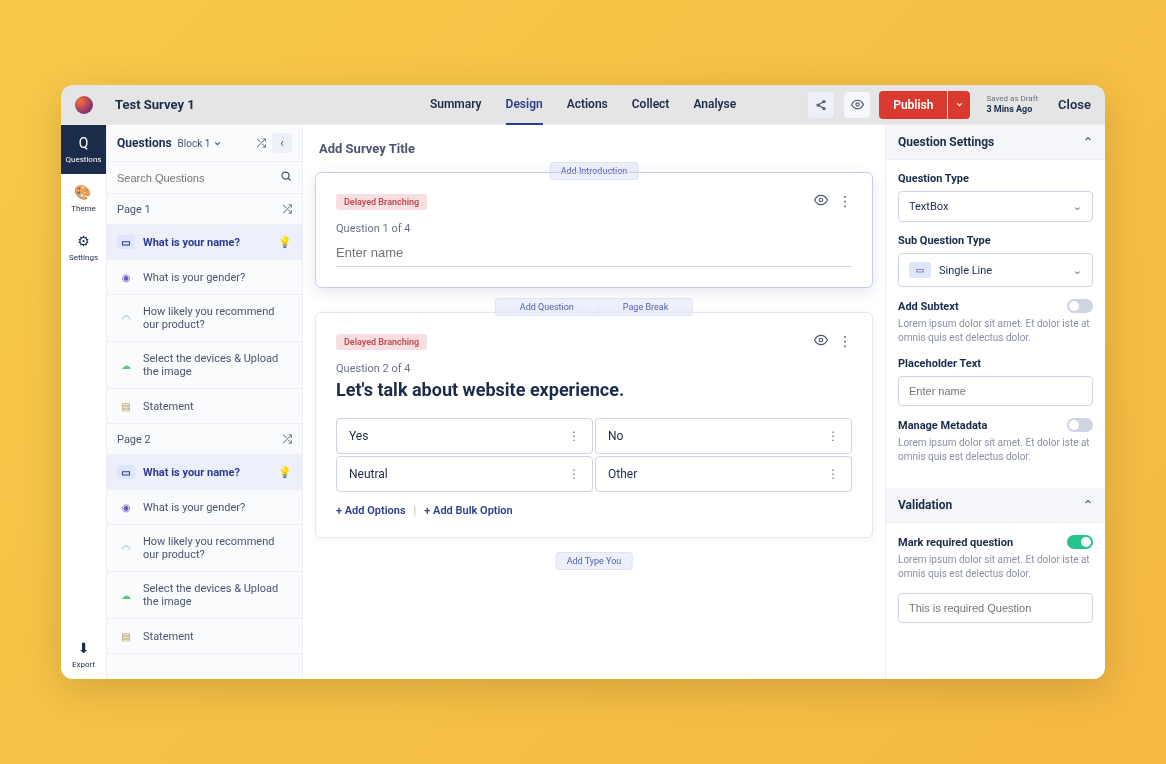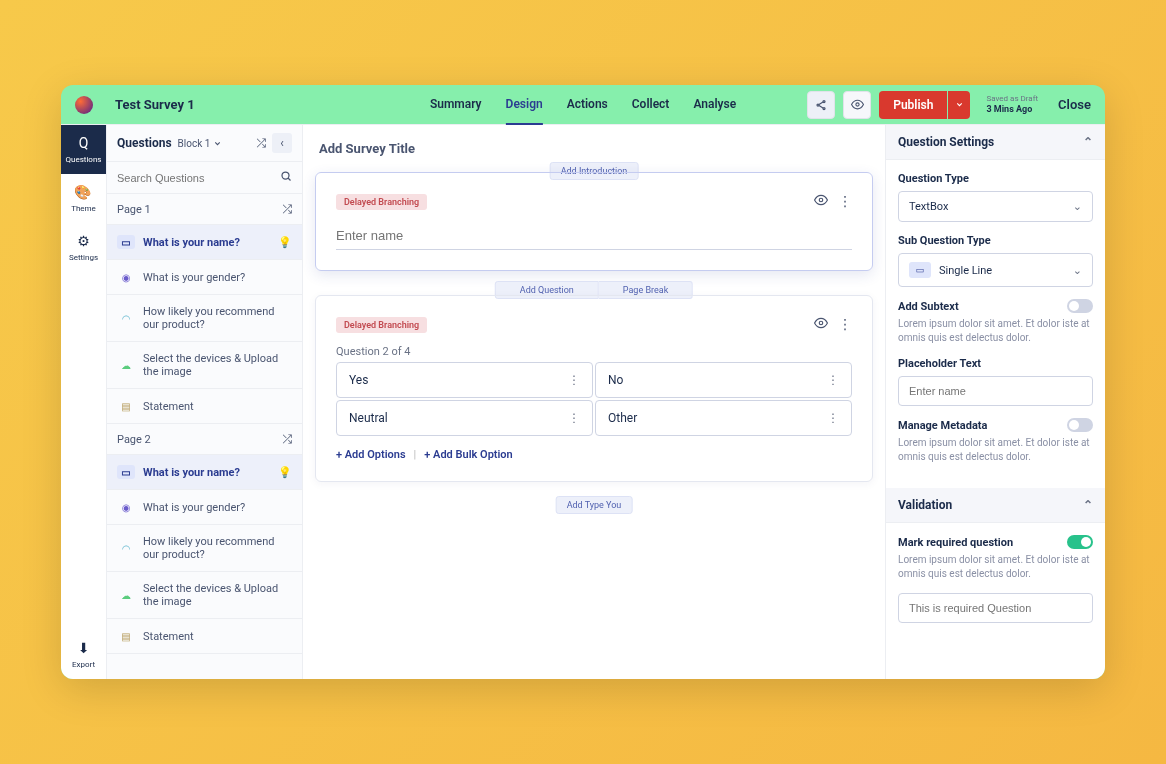--- a/index.html
+++ b/index.html
@@ -9,21 +9,21 @@
   width: 1166px;
   height: 764px;
   display: flex;
   align-items: center;
   justify-content: center;
   overflow: hidden;
 }
 .app-window {
   width: 1044px;
   height: 594px;
-  background: #86efac;
+  background: #e5e5e5;
   border-radius: 12px;
   box-shadow: 0 10px 40px rgba(0,0,0,0.15);
   display: flex;
   flex-direction: column;
   overflow: hidden;
 }
 
 .header {
   height: 40px;
   display: flex;
@@ -464,20 +464,21 @@
         <div class="qcard-head">
           <span class="badge">Delayed Branching</span>
           <div class="qcard-actions">
             <span><svg width="14" height="14" viewBox="0 0 24 24" fill="none" stroke="currentColor" stroke-width="2">
                   <path d="M1 12s4-8 11-8 11 8 11 8-4 8-11 8-11-8-11-8z"></path>
                   <circle cx="12" cy="12" r="3"></circle>
                 </svg></span>
             <span>⋮</span>
           </div>
         </div>
+        <div class="qnum">Question 1 of 4</div>
         <input class="text-input" placeholder="Enter name" style="">
       </div>
 
       <div class="between-pills">
           <div class="between-row">
         <div class="bp">Add Question</div>
         <div class="bp">Page Break</div>
       </div>
         </div>
 
@@ -486,20 +487,21 @@
           <span class="badge">Delayed Branching</span>
           <div class="qcard-actions">
             <span><svg width="14" height="14" viewBox="0 0 24 24" fill="none" stroke="currentColor" stroke-width="2">
                   <path d="M1 12s4-8 11-8 11 8 11 8-4 8-11 8-11-8-11-8z"></path>
                   <circle cx="12" cy="12" r="3"></circle>
                 </svg></span>
             <span>⋮</span>
           </div>
         </div>
         <div class="qnum">Question 2 of 4</div>
+        <div class="qtext">Let's talk about website experience.</div>
         <div class="options-grid">
           <div class="opt">
               <span>Yes</span>
               <span class="dots">⋮</span>
             </div>
           <div class="opt">
               <span>No</span>
               <span class="dots">⋮</span>
             </div>
           <div class="opt">

